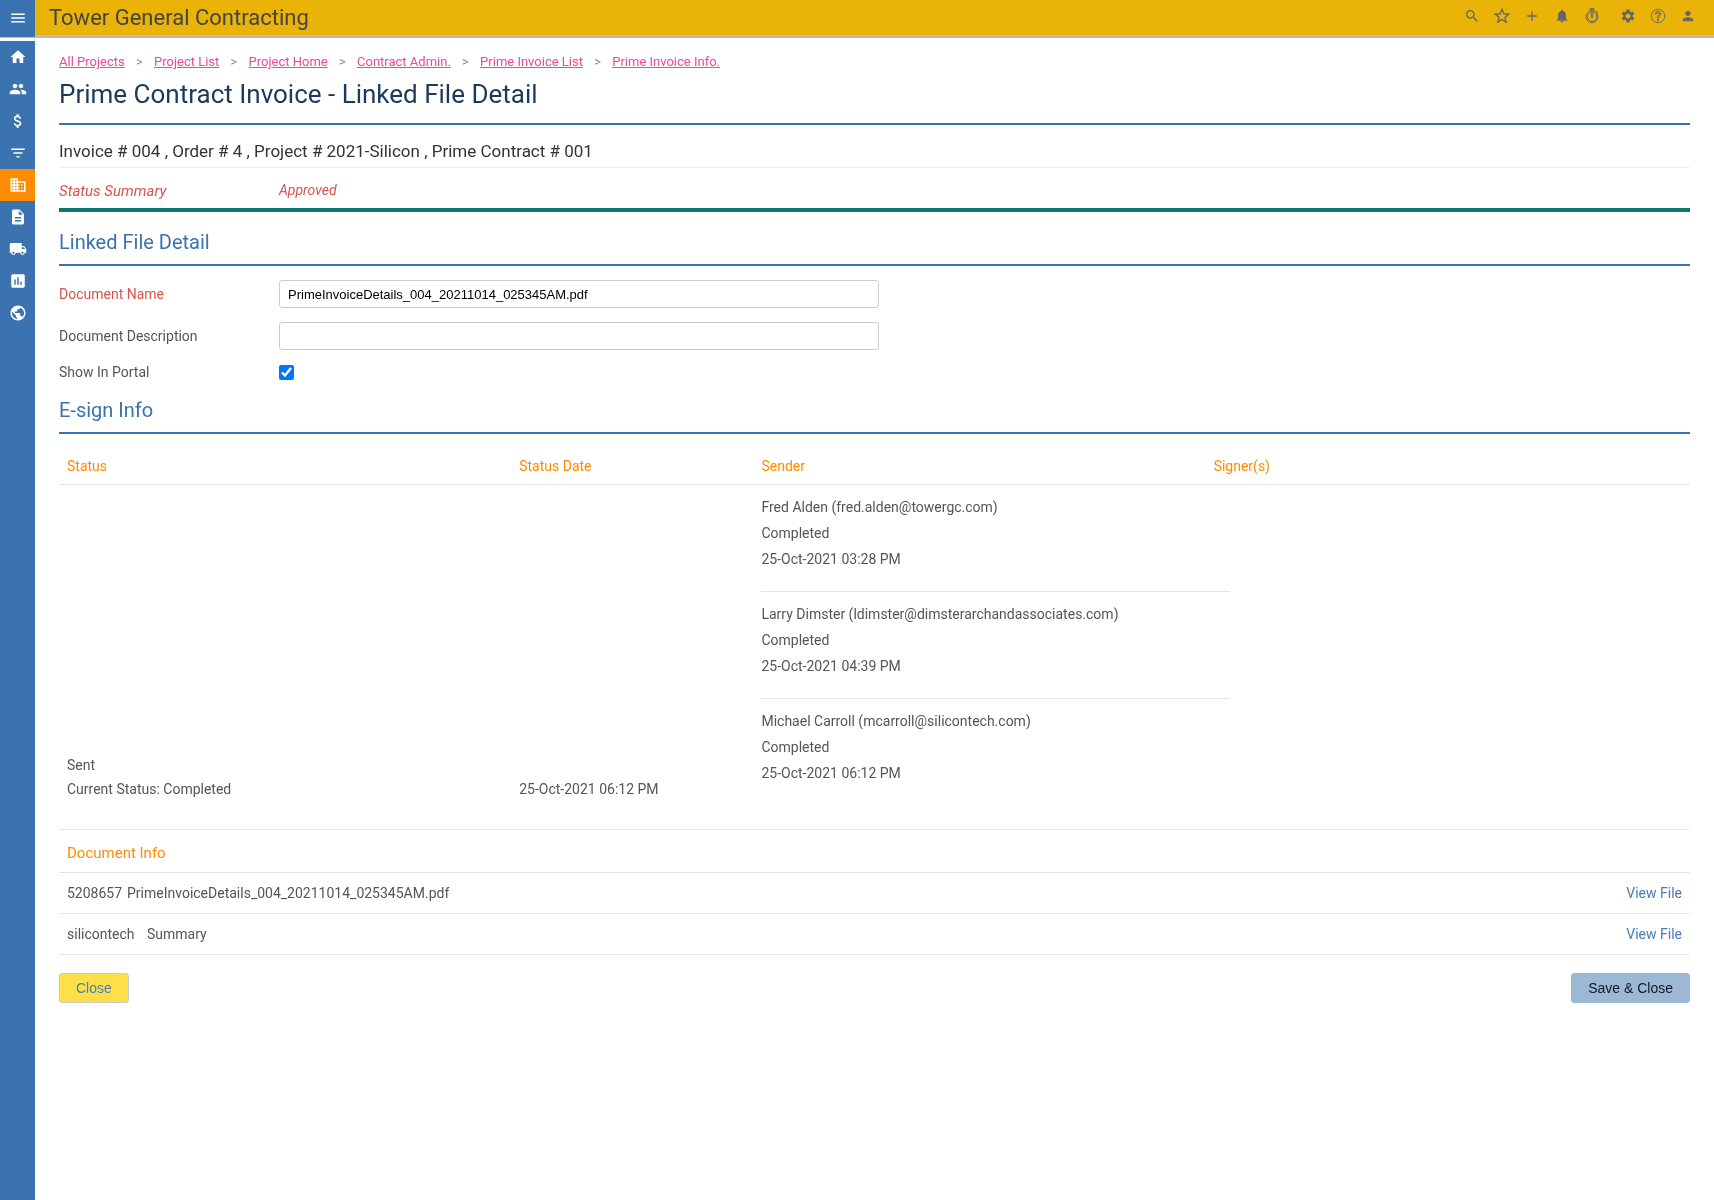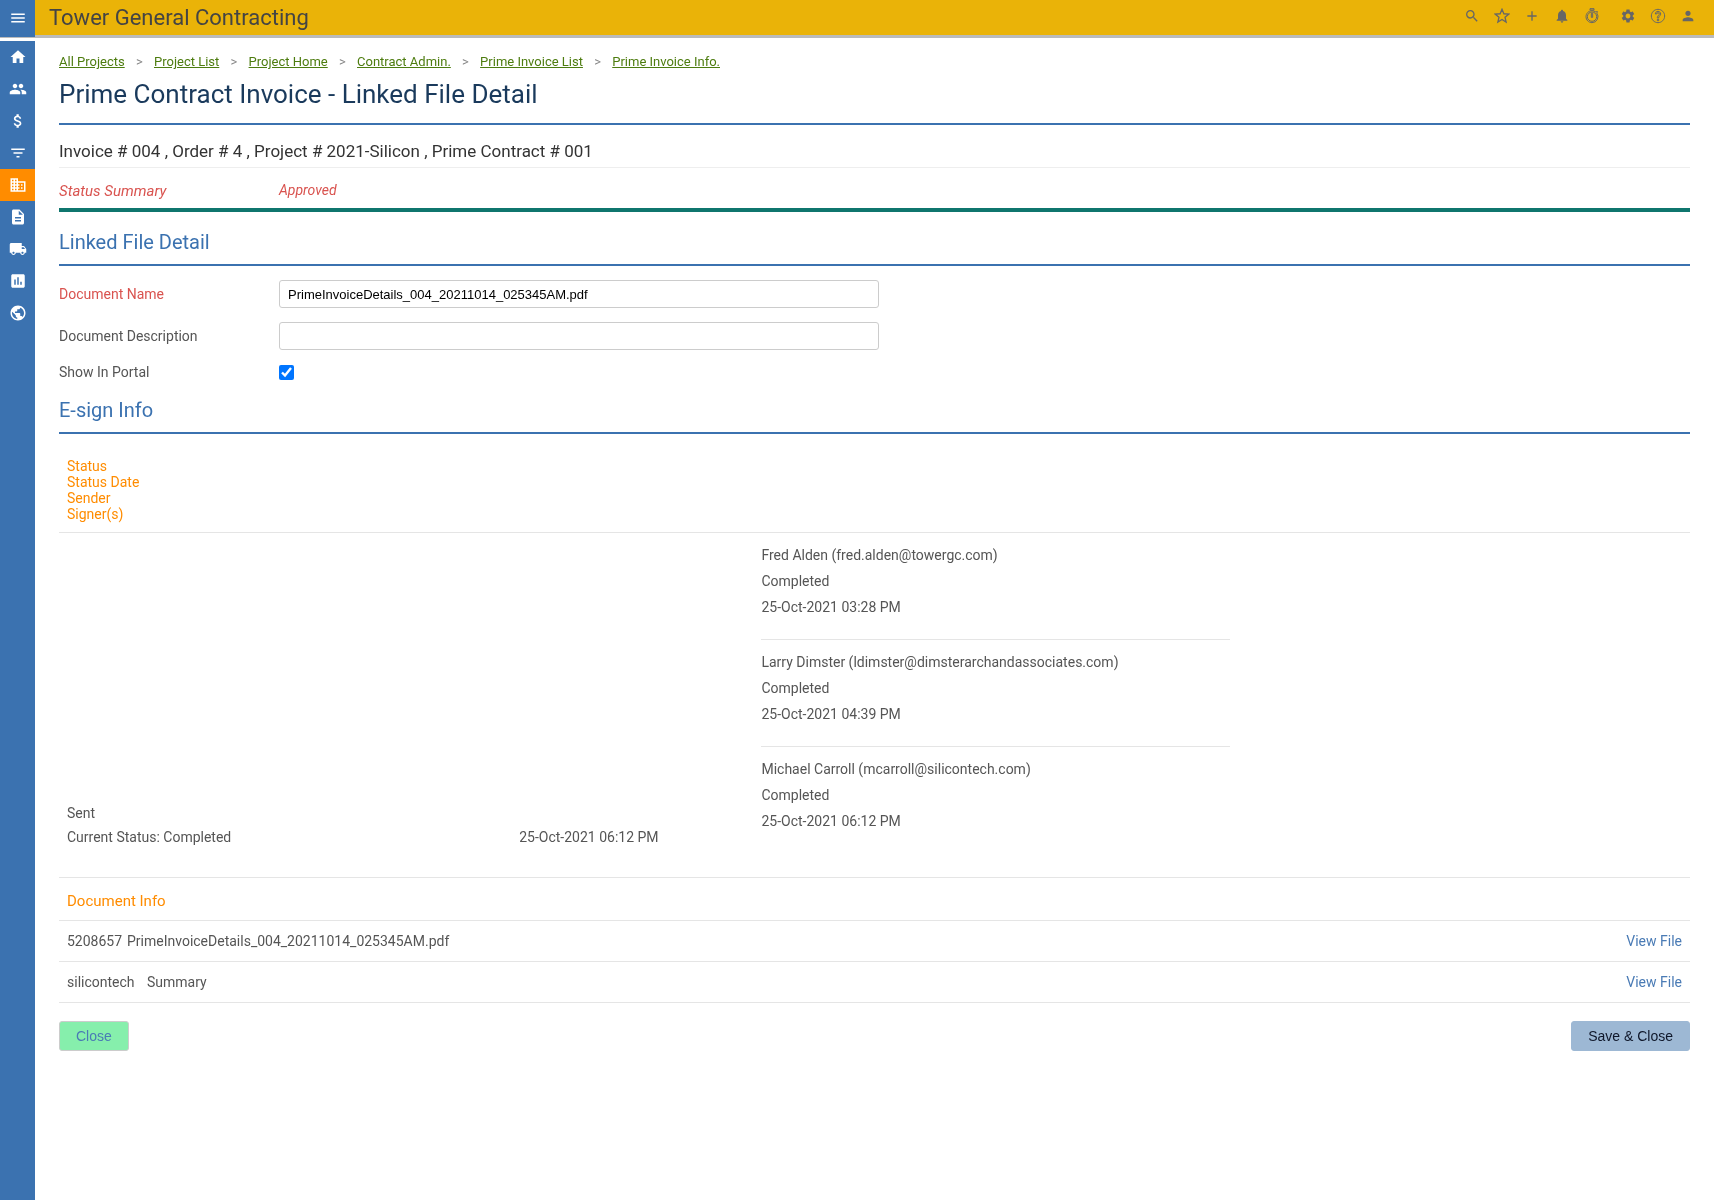--- a/index.html
+++ b/index.html
@@ -19,21 +19,21 @@
 .sidebar { position: fixed; left: 0; top: 41px; bottom: 0; width: 35px; background: #3b72b0; display: flex; flex-direction: column; }
 .sidebar-item { width: 35px; height: 32px; display: flex; align-items: center; justify-content: center; }
 .sidebar-item svg { width: 18px; height: 18px; fill: #fff; }
 .sidebar-item.active { background: #ff8c00; }
 
 
 .main { margin-left: 35px; padding: 16px 24px; }
 
 
 .breadcrumb { font-size: 13px; color: #888; margin-bottom: 10px; }
-.breadcrumb a { color: #4d7c0f; text-decoration: underline; }
+.breadcrumb a { color: #ec4899; text-decoration: underline; }
 .breadcrumb .sep { margin: 0 8px; color: #888; }
 
 
 .page-title { font-size: 26px; color: #1a3a5c; font-weight: 400; margin-bottom: 14px; }
 .title-underline { height: 2px; background: #3b72b0; margin-bottom: 10px; }
 
 
 .subtitle { font-size: 17px; color: #333; padding: 6px 0; border-bottom: 1px solid #eee; margin-bottom: 6px; }
 
 
@@ -47,21 +47,21 @@
 
 
 .form-row { display: flex; align-items: center; margin-bottom: 14px; }
 .form-row .flabel { width: 220px; font-size: 14px; color: #555; }
 .form-row .flabel.req { color: #d9534f; }
 .form-row input[type=text] { width: 600px; height: 28px; border: 1px solid #ccc; border-radius: 3px; padding: 0 8px; font-size: 13px; }
 .form-row input[type=checkbox] { width: 15px; height: 15px; }
 
 
 .esign-table { width: 100%; margin-top: 8px; }
-.esign-headers { display: flex; padding: 10px 8px; border-bottom: 1px solid #e5e5e5; flex-direction: column; }
+.esign-headers { display: flex; padding: 10px 8px; border-bottom: 1px solid #e5e5e5; }
 .esign-headers div { color: #ff8c00; font-size: 14px; }
 .col-status { width: 28%; }
 .col-date { width: 15%; }
 .col-sender { width: 28%; }
 .col-signers { width: 29%; }
 .esign-body { display: flex; padding: 14px 8px; align-items: flex-end; }
 .esign-body .cell { font-size: 14px; color: #555; }
 .esign-body .line { margin-bottom: 8px; }
 .signer-block { padding-bottom: 14px; margin-bottom: 14px; border-bottom: 1px solid #e5e5e5; }
 .signer-block .line { margin-bottom: 10px; }
@@ -70,21 +70,21 @@
 
 .doc-info-header { color: #ff8c00; font-size: 15px; padding: 14px 8px 10px; border-top: 1px solid #e5e5e5; border-bottom: 1px solid #e5e5e5; margin-top: 10px; }
 .doc-row { display: flex; align-items: center; padding: 12px 8px; border-bottom: 1px solid #e5e5e5; font-size: 14px; color: #555; }
 .doc-row .did { width: 60px; }
 .doc-row .dname { flex: 1; }
 .doc-row .view-link { color: #4a7bb5; text-decoration: none; cursor: pointer; }
 
 
 .footer-btns { display: flex; margin-top: 18px; }
 .btn { height: 30px; padding: 0 16px; border-radius: 3px; font-size: 14px; cursor: pointer; display: inline-flex; align-items: center; }
-.btn-close { border: 1px solid #ccc; background: #86efac; color: #4a7bb5; }
+.btn-close { border: 1px solid #ccc; background: #fde047; color: #4a7bb5; }
 .btn-save { margin-left: auto; background: #9db8d4; border: 1px solid #9db8d4; color: #0f172a; }
 </style>
 </head>
 <body>
 
 <div class="topbar">
   <div class="hamburger">
     <svg viewBox="0 0 24 24">
         <path d="M3 6h18v2H3zm0 5h18v2H3zm0 5h18v2H3z"></path>
       </svg>

